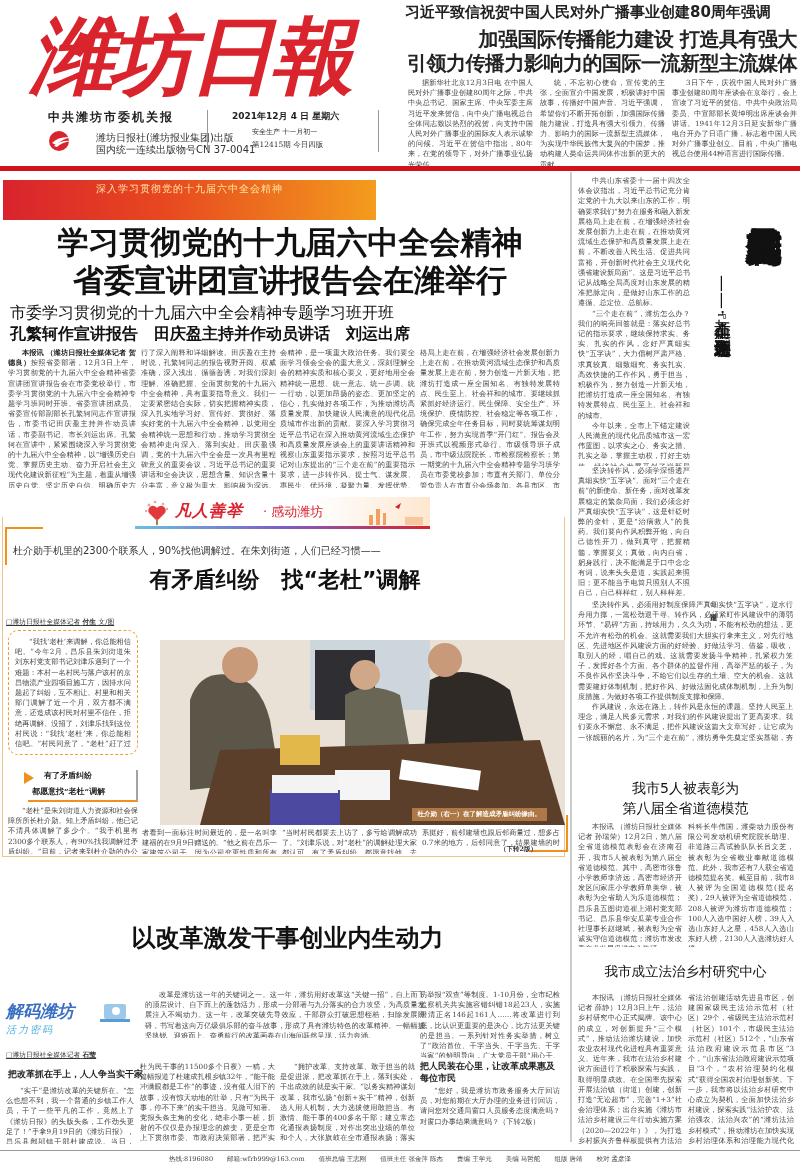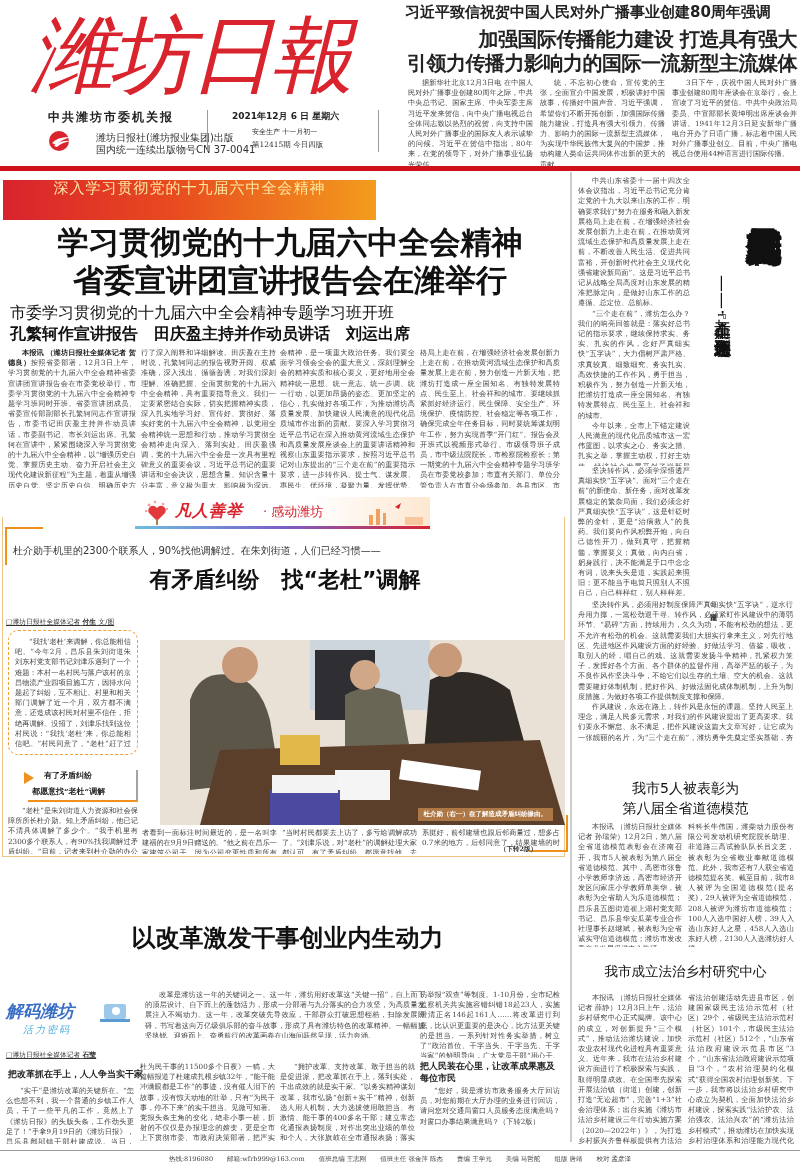--- a/index.html
+++ b/index.html
@@ -3,36 +3,36 @@
 <meta charset="utf-8">
 <style>
 *{box-sizing:border-box;margin:0;padding:0}
 html,body{width:800px;height:1170px;background:#fff;overflow:hidden}
 body{position:relative;font-family:"DejaVu Serif","Liberation Serif",serif;color:#222}
 .abs{position:absolute}
 .sans{font-family:"DejaVu Sans","Liberation Sans",sans-serif}
 .body-text{font-size:7.2px;line-height:10.2px;color:#444;text-align:justify;text-indent:14px;overflow:hidden}
 .body-text p{text-indent:14px}
 
-.masthead-logo{left:30px;top:8px;width:370px;height:95px;font-family:"DejaVu Serif",serif;font-weight:normal;font-style:italic;font-size:84px;line-height:95px;color:#d9232d;letter-spacing:-4px;white-space:nowrap}
+.masthead-logo{left:30px;top:8px;width:370px;height:95px;font-family:"DejaVu Serif",serif;font-weight:bold;font-style:italic;font-size:84px;line-height:95px;color:#d9232d;letter-spacing:-4px;white-space:nowrap}
 .organ{left:48px;top:109px;font-size:12px;font-weight:bold;letter-spacing:2px;color:#222}
 .pub-logo{left:48px;top:130px;width:26px;height:22px}
 .pub-line{left:96px;font-size:10px;color:#333}
 .date-line{left:232px;top:110px;font-size:9px;font-weight:bold;color:#222}
 .lunar-line{left:252px;top:127px;font-size:7px;color:#333}
 .issue-line{left:252px;top:140px;font-size:7.5px;color:#333}
 .vdiv{width:1px;background:#999}
 .hdr-kicker{left:405px;top:2px;width:392px;font-size:15px;font-weight:bold;line-height:20px;white-space:nowrap}
 .hdr-head{left:405px;width:392px;font-size:20px;font-weight:bold;text-align:right;line-height:26px;white-space:nowrap;letter-spacing:-0.5px}
 .hdr-col{top:78px;width:125px;height:88px}
 .redbar{background:#d0121b}
 
 .banner{left:3px;top:180px;width:373px;height:40px;background:linear-gradient(90deg,#d9232d 0%,#e84a1f 45%,#f39c1d 100%);color:#fff;text-align:center}
 .banner .b1{font-size:13px;font-weight:bold;line-height:18px;padding-top:2px}
-.banner .b2{font-size:15px;line-height:17px;color:#ffe6a0;letter-spacing:1px}
+.banner .b2{font-size:10px;line-height:17px;color:#ffe6a0;letter-spacing:1px}
 .main-head{left:10px;width:560px;text-align:center;font-size:31px;font-weight:bold;line-height:40px;white-space:nowrap;color:#111}
 .sub-head{left:10px;width:560px;text-align:left;font-size:16px;line-height:22px;color:#111;white-space:nowrap}
 
 .feature-box{left:2px;top:517px;width:563px;height:340px;border:1px solid #f0c486;border-top:none}
 .orange-corner-tl{left:5px;top:527px;width:38px;height:2px;background:#f0901d}
 .orange-corner-tl2{left:5px;top:527px;width:2px;height:38px;background:#f0901d}
 .orange-corner-br{left:530px;top:850px;width:38px;height:2px;background:#f0901d}
 .orange-corner-br2{left:566px;top:815px;width:2px;height:37px;background:#f0901d}
 .fanren{left:135px;top:497px;width:295px;height:32px;background:linear-gradient(90deg,#fff 0%,#fff 60%,#fde7d0 100%);border-bottom:3px solid;border-image:linear-gradient(90deg,#6dc0e0,#7a5fc7,#d9232d) 1}
 .fanren .t1{position:absolute;left:40px;top:4px;font-size:16px;font-weight:bold;font-style:italic;color:#d9232d;letter-spacing:1px}
@@ -55,21 +55,21 @@
 <div class="abs masthead-logo">潍坊日報</div>
 <div class="abs organ sans">中共潍坊市委机关报</div>
 <svg class="abs pub-logo" viewBox="0 0 26 22">
   <circle cx="11" cy="11" r="10" fill="#d9232d"></circle>
   <path d="M4 13 Q10 6 24 7 Q14 9 8 15 Z" fill="#fff"></path>
   <path d="M6 16 Q12 10 24 11 Q14 12 9 17 Z" fill="#fff"></path>
 </svg>
 <div class="abs pub-line sans" style="top:131px">潍坊日报社(潍坊报业集团)出版</div>
 <div class="abs pub-line sans" style="top:143px">国内统一连续出版物号CN 37-0041</div>
 <div class="abs vdiv" style="left:207px;top:110px;height:42px"></div>
-<div class="abs date-line sans">2021年12月 6 日  星期六</div>
+<div class="abs date-line sans">2021年12月 4 日  星期六</div>
 <div class="abs lunar-line sans">安全生产  十一月初一</div>
 <div class="abs issue-line">第12415期  今日四版</div>
 <div class="abs vdiv" style="left:378px;top:110px;height:42px"></div>
 
 <div class="abs hdr-kicker sans">习近平致信祝贺中国人民对外广播事业创建80周年强调</div>
 <div class="abs hdr-head" style="top:26px">加强国际传播能力建设 打造具有强大</div>
 <div class="abs hdr-head" style="top:50px">引领力传播力影响力的国际一流新型主流媒体</div>
 <div class="abs body-text hdr-col" style="left:408px">据新华社北京12月3日电 在中国人民对外广播事业创建80周年之际，中共中央总书记、国家主席、中央军委主席习近平发来贺信，向中央广播电视总台全体同志致以热烈的祝贺，向支持中国人民对外广播事业的国际友人表示诚挚的问候。习近平在贺信中指出，80年来，在党的领导下，对外广播事业弘扬光荣传</div>
 <div class="abs body-text hdr-col" style="left:540px">统，不忘初心使命，宣传党的主张，全面宣介中国发展，积极讲好中国故事，传播好中国声音。习近平强调，希望你们不断开拓创新，加强国际传播能力建设，打造具有强大引领力、传播力、影响力的国际一流新型主流媒体，为实现中华民族伟大复兴的中国梦，推动构建人类命运共同体作出新的更大的贡献。</div>
 <div class="abs body-text hdr-col" style="left:672px">3日下午，庆祝中国人民对外广播事业创建80周年座谈会在京举行，会上宣读了习近平的贺信。中共中央政治局委员、中宣部部长黄坤明出席座谈会并讲话。1941年12月3日延安新华广播电台开办了日语广播，标志着中国人民对外广播事业创立。目前，中央广播电视总台使用44种语言进行国际传播。</div>
@@ -150,36 +150,36 @@
     <circle cx="205" cy="35" r="15" fill="#d0a888"></circle>
     <path d="M270 40 Q310 20 350 50 L380 160 L260 160 Z" fill="#2f2a26"></path>
     <circle cx="285" cy="20" r="17" fill="#c89a7a"></circle>
     <path d="M60 110 L380 100 L405 185 L40 185 Z" fill="#5b3f2b"></path>
     <rect x="175" y="130" width="55" height="30" fill="#f5f5f5"></rect>
     <rect x="240" y="125" width="80" height="20" fill="#fff" transform="rotate(8 280 135)"></rect>
     <rect x="110" y="150" width="70" height="35" fill="#4b4aa0"></rect>
     <rect x="112" y="135" width="66" height="18" fill="#f3f3f3"></rect>
     <rect x="120" y="95" width="40" height="30" fill="#e2b84a"></rect>
   </svg>
-  <div style="position:absolute;right:12px;bottom:4px;background:rgba(200,140,80,0.75);color:#fff;font-size:6.5px;padding:2px 6px;font-weight:bold">杜介勋（右一）在了解造成矛盾纠纷缘由。</div>
+  <div style="position:absolute;right:18px;bottom:4px;background:rgba(200,140,80,0.75);color:#fff;font-size:6.5px;padding:2px 6px;font-weight:bold">杜介勋（右一）在了解造成矛盾纠纷缘由。</div>
 </div>
 
 <div class="abs body-text" style="left:8px;top:806px;width:130px;height:48px">
   <span>“老杜”是朱刘街道人力资源和社会保障所所长杜介勋。知上矛盾纠纷，他已记不清具体调解了多少个。“我手机里有2300多个联系人，有90%找我调解过矛盾纠纷。”目前，记者来到杜介勋的办公室，头发花白的他告诉记者，从1月1日到11月30日，他共调处各类矛盾纠纷179起，调处成功159起，建议仲裁或诉讼16起，追回欠薪等470多万元。办公室东侧墙上，挂着几面锦旗。杜介勋说，这些主要是今年的，之前的把墙上都挂满了，就收拾起来放展览室了。记</span>
 </div>
 <div class="abs body-text" style="left:142px;top:828px;width:135px;height:26px;text-indent:0">者看到一面标注时间最近的，是一名叫李建福的在9月9日赠送的。“他之前在昌乐一家建筑公司干，因为公司变更性质和所有人，有7万多元人工费没有拿到，多次投诉无果。街道去年交办给我们，用1年多时间辗转多方才把钱给要回来。”杜介勋说。记者还看到一面写有“解惑”两字的锦旗。杜介勋说，这是朱刘东村那位与施工方因排水问题起纠纷的村民送的。</div>
 <div class="abs body-text" style="left:282px;top:828px;width:135px;height:26px;text-indent:0">“当时村民都要去上访了，多亏给调解成功了。”刘津乐说，对“老杜”的调解处理大家都认可，有了矛盾纠纷，都愿意找他。去年，大东庄村有两家是前后邻居的村民，因前邻建墙多占了后邻0.88米地产生了矛盾，社区和村干部多次调解没成功。“我接到任务后，感觉原因不应该这么简单。”杜介勋说，为此，他分别到两家走访，了解缘由。原来，两家原本关</div>
 <div class="abs body-text" style="left:422px;top:828px;width:138px;height:18px;text-indent:0">系挺好，前邻建墙也跟后邻商量过，想多占0.7米的地方，后邻同意了，结果建墙的时候，施工队为了找平给扩大到0.88米，前邻没有测量，也没有再沟通，让后邻非常恼火。前因后果弄明白了，杜介勋制定了兼顾两家利益的调解方案，又拿出“千里修书只为墙，让他三尺又何妨”的典故进行劝导，最终让双方各退一步，握手言和。</div>
 <div class="abs" style="left:500px;top:845px;font-size:6.5px;font-weight:bold;color:#333">（下转2版）</div>
 
 <div class="abs" style="left:10px;top:922px;width:555px;text-align:center;font-size:24px;font-weight:bold;color:#111;white-space:nowrap">以改革激发干事创业内生动力</div>
 
 <div class="abs" style="left:6px;top:1000px;width:130px;height:50px">
   <div class="sans" style="font-size:17px;font-weight:bold;font-style:italic;color:#3a6fc4;white-space:nowrap">解码潍坊</div>
-  <div class="sans" style="margin-left:17px;font-size:10px;font-style:italic;color:#4bb0e0;letter-spacing:2px">活力密码</div>
+  <div class="sans" style="margin-left:0;font-size:10px;font-style:italic;color:#4bb0e0;letter-spacing:2px">活力密码</div>
   <svg style="position:absolute;left:90px;top:0" width="38" height="30" viewBox="0 0 38 30">
       <rect x="8" y="4" width="22" height="15" rx="2" fill="#9cc8ea"></rect>
       <rect x="4" y="19" width="30" height="3" fill="#5a9bd4"></rect>
       <circle cx="20" cy="11" r="4" fill="#fff"></circle>
     </svg>
 </div>
 <div class="abs" style="left:6px;top:1050px;font-size:6.8px;color:#333;white-space:nowrap;text-decoration:underline">
   <span>□潍坊日报社全媒体记者</span>
   <b>石莹</b>
 </div>

